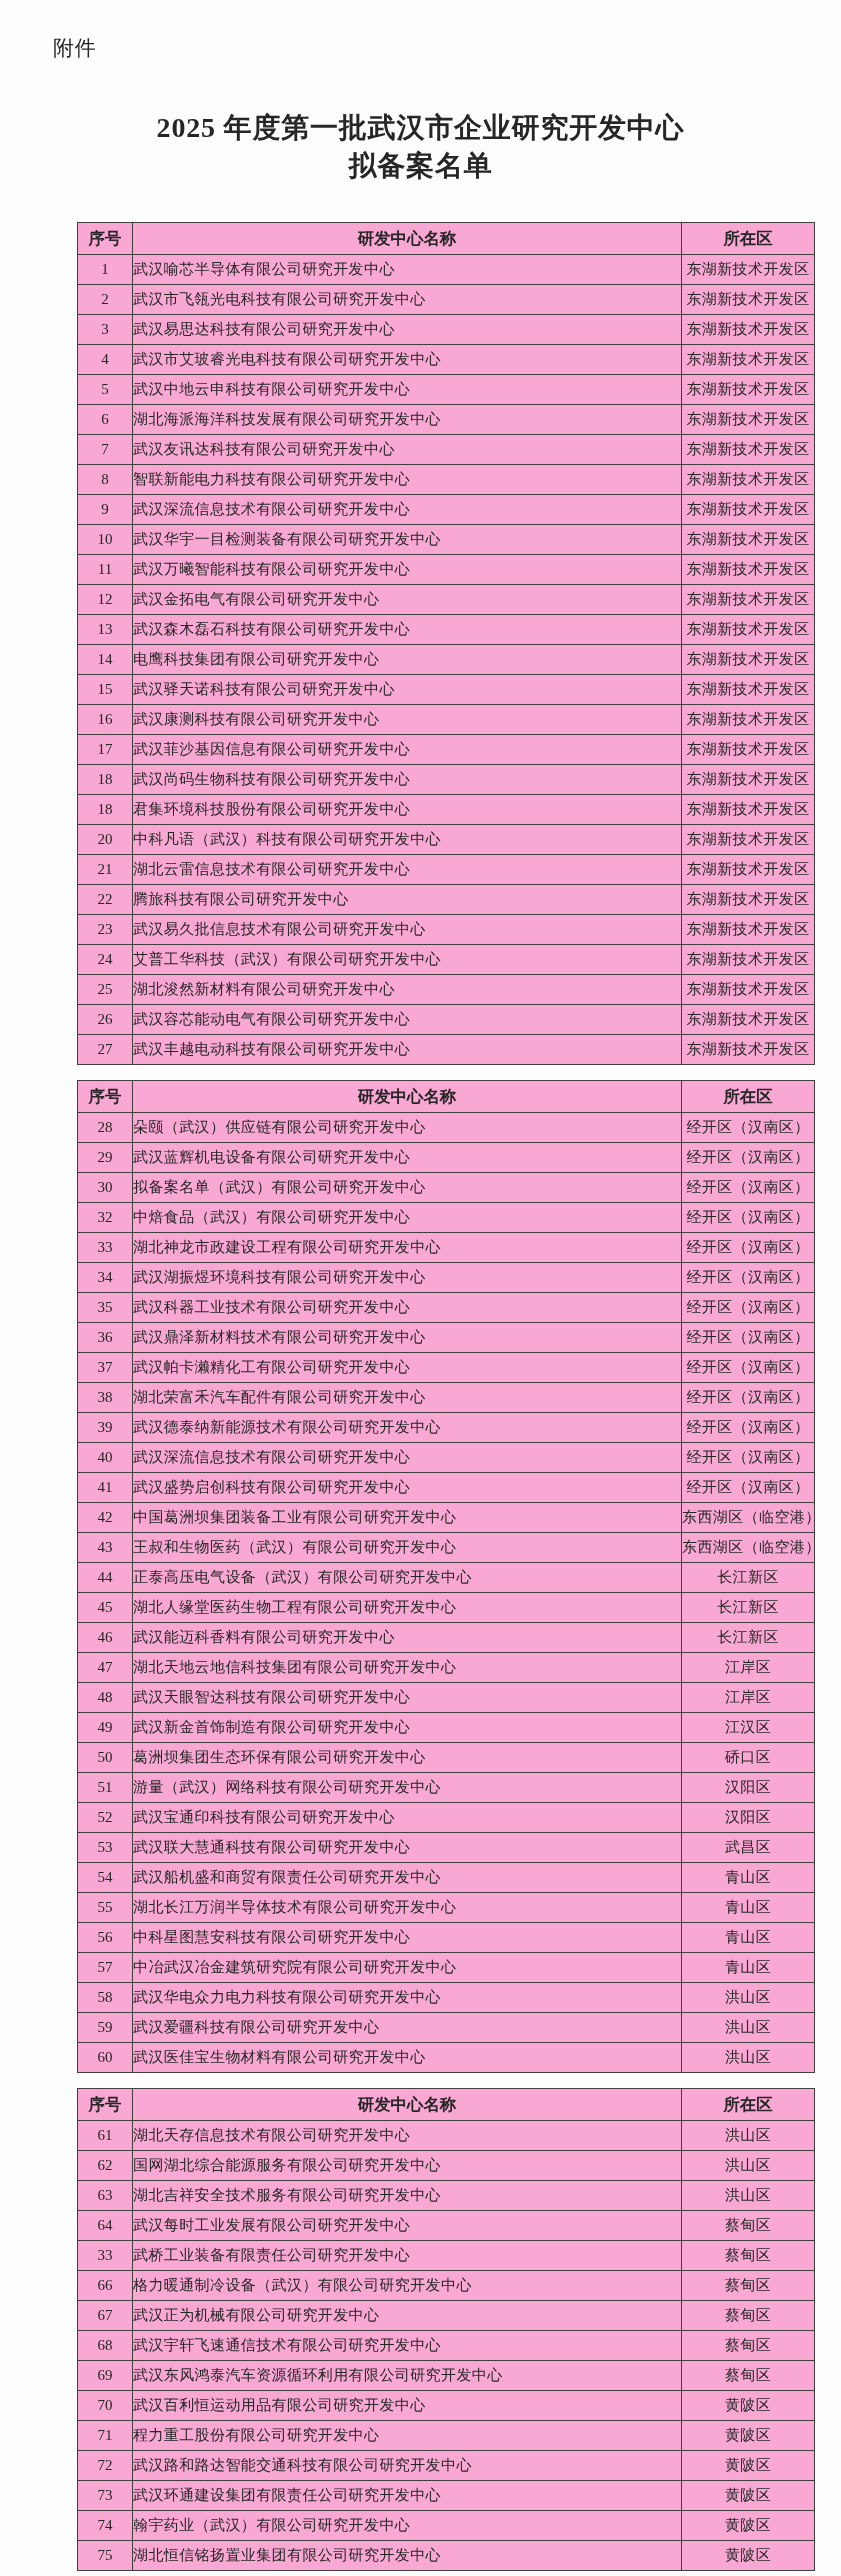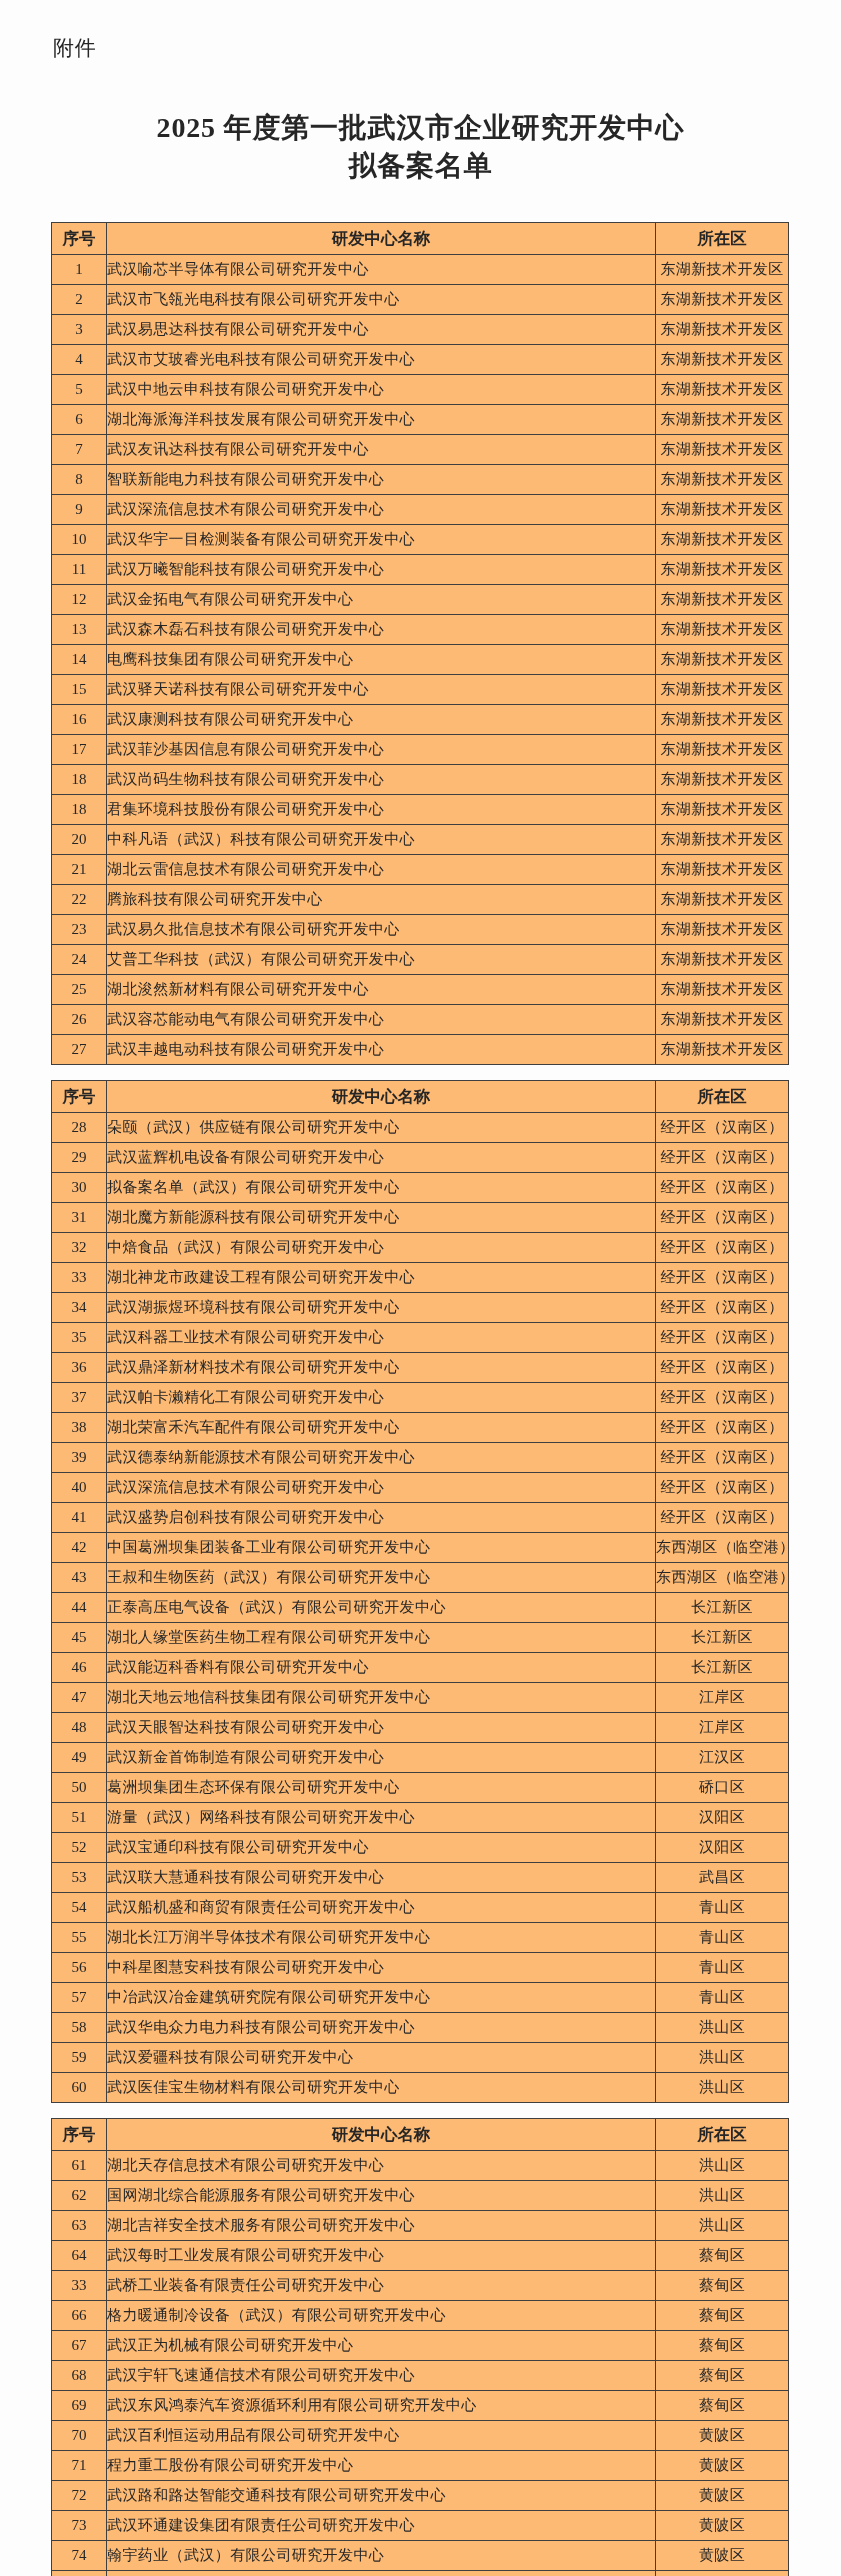--- a/index.html
+++ b/index.html
@@ -38,21 +38,22 @@
     position: absolute;
     top: 222px;
     left: 51px;
     width: 737px;
   }
   table.roster {
     width: 737px;
     border-collapse: collapse;
     table-layout: fixed;
     margin-bottom: 15px;
-    background: #fdba74;
+    background: #f9a8d4;
+    margin-left: 26px;
   }
   table.roster col.c-index { width: 55px; }
   table.roster col.c-name { width: 549px; }
   table.roster col.c-district { width: 133px; }
   table.roster th, table.roster td {
     border: 0.8px solid #3f3f3f;
     padding: 0;
     overflow: hidden;
     white-space: nowrap;
   }
@@ -298,25 +299,20 @@
     <td class="cell-name">武汉蓝辉机电设备有限公司研究开发中心</td>
     <td class="cell-district">经开区（汉南区）</td>
   </tr>
 
   <tr>
     <td class="cell-index">30</td>
     <td class="cell-name">拟备案名单（武汉）有限公司研究开发中心</td>
     <td class="cell-district">经开区（汉南区）</td>
   </tr>
 
-  <tr>
-    <td class="cell-index">31</td>
-    <td class="cell-name">湖北魔方新能源科技有限公司研究开发中心</td>
-    <td class="cell-district">经开区（汉南区）</td>
-  </tr>
 
   <tr>
     <td class="cell-index">32</td>
     <td class="cell-name">中焙食品（武汉）有限公司研究开发中心</td>
     <td class="cell-district">经开区（汉南区）</td>
   </tr>
 
   <tr>
     <td class="cell-index">33</td>
     <td class="cell-name">湖北神龙市政建设工程有限公司研究开发中心</td>

